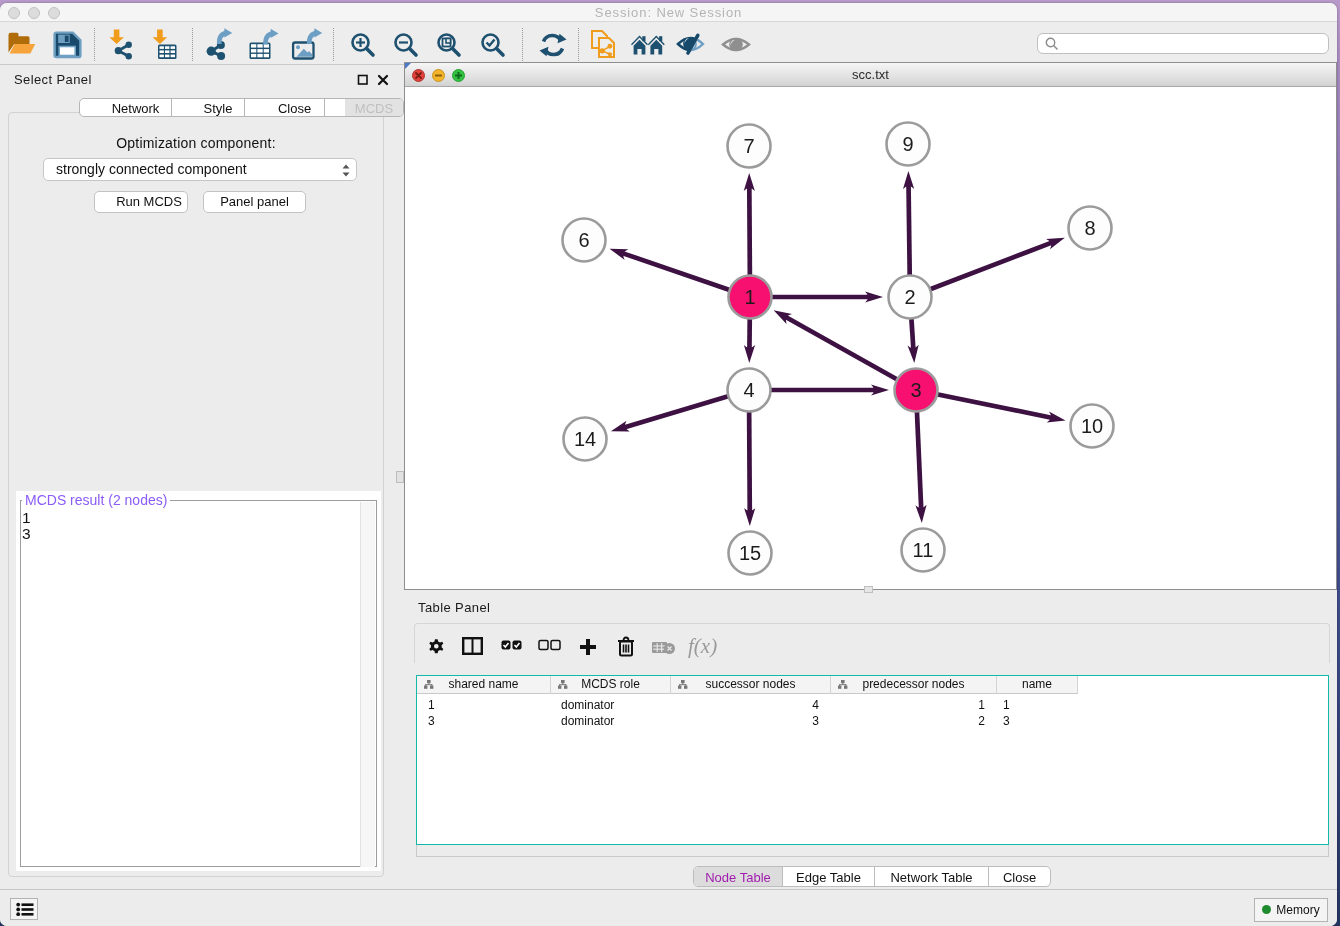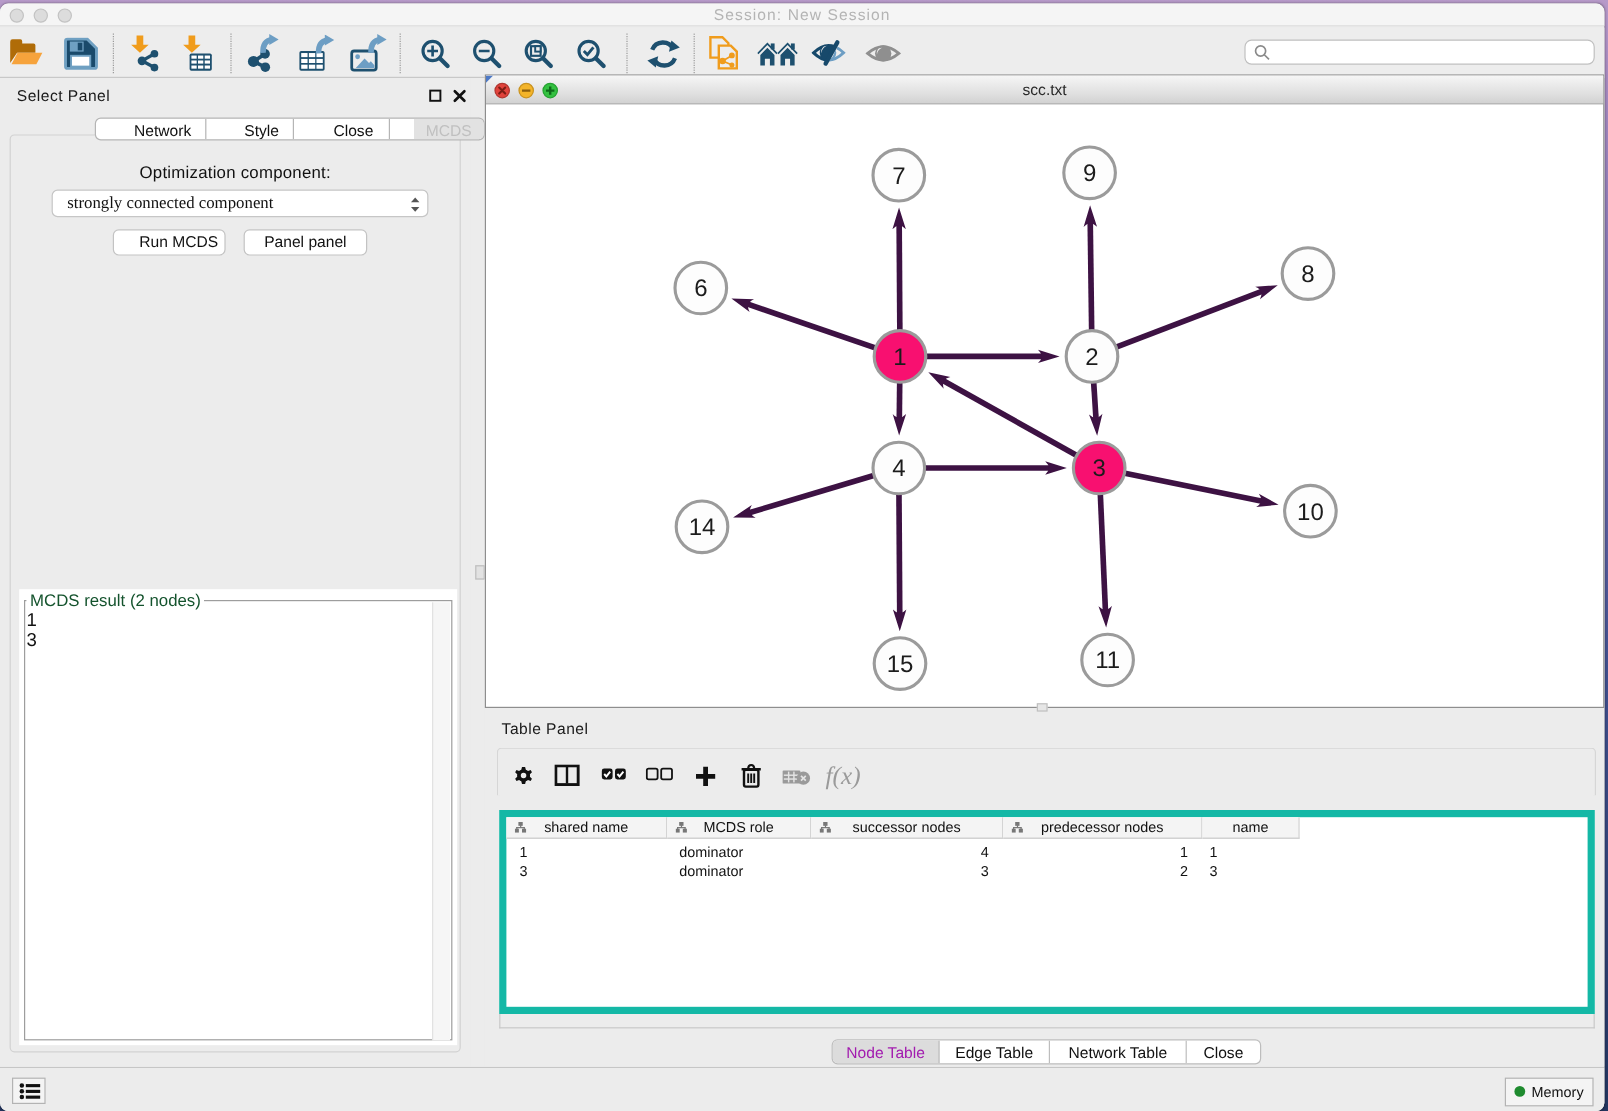--- a/index.html
+++ b/index.html
@@ -34,49 +34,49 @@
   border:1px solid #b5b5b5; border-radius:5px; overflow:hidden; background:#fff; }
 .cptab { font-size:13px; color:#111; padding-top:1px; text-align:center; line-height:17px;
   border-right:1px solid #b5b5b5;margin-left:20px; }
 .cptab:last-child { border-right:none; }
 #cp-inner { position:absolute; left:8px; top:47px; width:376px; height:765px;
   border:1px solid #d2d2d2; border-radius:4px; }
 #opt-label { position:absolute; left:0; top:70px; width:392px; text-align:center;
   font-size:14px; color:#111; letter-spacing:0.2px; }
 #dropdown { position:absolute; left:43px; top:93px; width:314px; height:23px;
   background:#fff; border:1px solid #c6c6c6; border-radius:5px;
-  font-size:14px; color:#111; line-height:21px; padding-left:12px;font-family:Liberation Serif, serif; }
+  font-size:14px; color:#111; line-height:21px; padding-left:12px; }
 .btn { position:absolute; height:22px; background:#fff; border:1px solid #c3c3c3;
   border-radius:5px; font-size:13px; color:#111; text-align:center; line-height:20px; }
 #mcds-box { position:absolute; left:16px; top:426px; width:365px; height:380px;
   background:#fff; }
 #mcds-fs { position:absolute; left:4px; top:9px; width:357px; height:367px;
   border:1px solid #9d9d9d; }
 #mcds-label { position:absolute; left:1px; top:-9px; background:#fff; padding:0 3px;
-  font-size:14px; color:#14532d;text-align:center; }
+  font-size:14px; color:#8b5cf6;text-align:center; }
 #mcds-scroll { position:absolute; right:1px; top:1px; width:15px; height:365px;
   background:#f6f6f6; border-left:1px solid #e2e2e2; }
 
 
 #scc { position:absolute; left:404px; top:62px; width:933px; height:528px;
   border:1px solid #8e8e8e; background:#fff; }
 #scc-tb { position:absolute; left:0; top:0; width:931px; height:24px;
   background:linear-gradient(180deg,#f6f6f6,#dedede 70%,#d2d2d2);
   border-bottom:1px solid #a8a8a8; }
 .tl2 { position:absolute; top:6px; width:13px; height:13px; border-radius:50%; }
 #scc-title { position:absolute; top:4px; left:0; width:931px; text-align:center;
   font-size:13px; color:#2a2a2a; }
 
 
 #tp { position:absolute; left:404px; top:590px; width:933px; height:299px; background:#ececec; }
 #tp-title { position:absolute; left:14px; top:10px; font-size:13px; color:#1a1a1a; letter-spacing:0.4px; }
 #tp-toolbar { position:absolute; left:10px; top:33px; width:916px; height:40px;
   border:1px solid #d6d6d6; border-radius:4px 4px 0 0; border-bottom:none; }
 #tp-table { position:absolute; left:12px; top:85px; width:913px; height:170px;
-  background:#fff; border:6px solid #14b8a6;text-decoration:underline; }
+  background:#fff; border:1px solid #14b8a6;text-decoration:underline; }
 #tp-bottom { position:absolute; left:12px; top:255px; width:913px; height:12px;
   background:#ececec; border:1px solid #c9c9c9; border-top:none; }
 .hdr { position:absolute; top:0; height:18px; background:#f4f4f4;
   border-bottom:1px solid #c9c9c9; border-right:1px solid #d4d4d4;
   font-size:12px; color:#111; text-align:center; line-height:17px; }
 .cell { position:absolute; font-size:12px; color:#111; height:16px; line-height:16px; }
 #tp-tabs { position:absolute; left:289px; top:276px; height:21px; display:flex;
   border:1px solid #bdbdbd; border-radius:5px; overflow:hidden; background:#fff; }
 .tptab { font-size:13px; color:#111; padding-top:2px; text-align:center; line-height:18px;
   border-right:1px solid #bdbdbd; }

